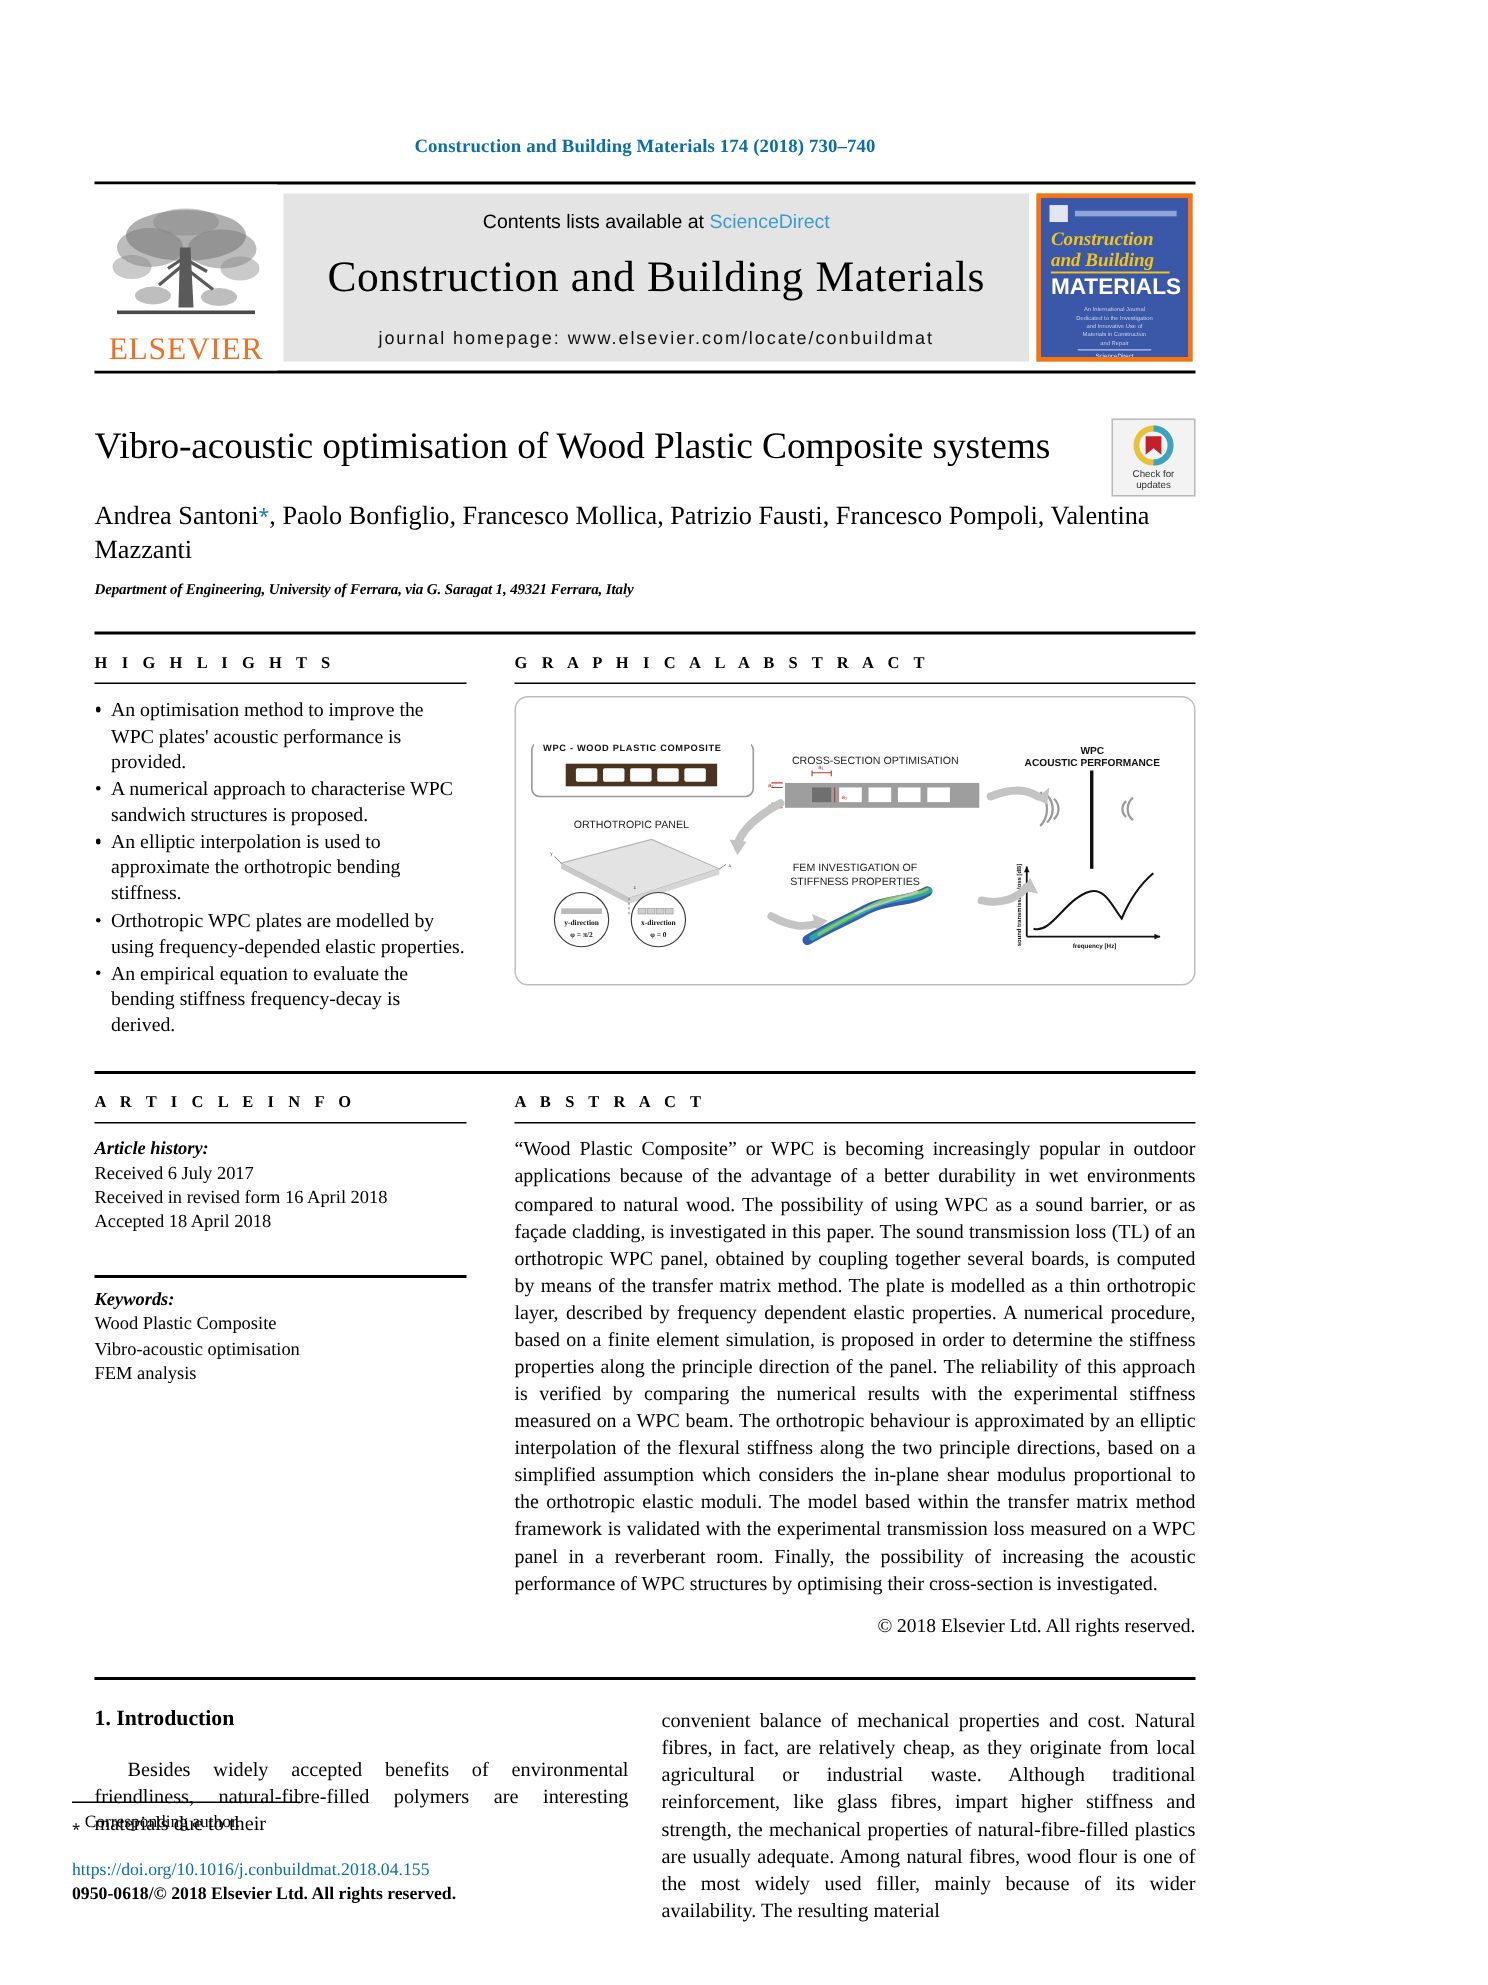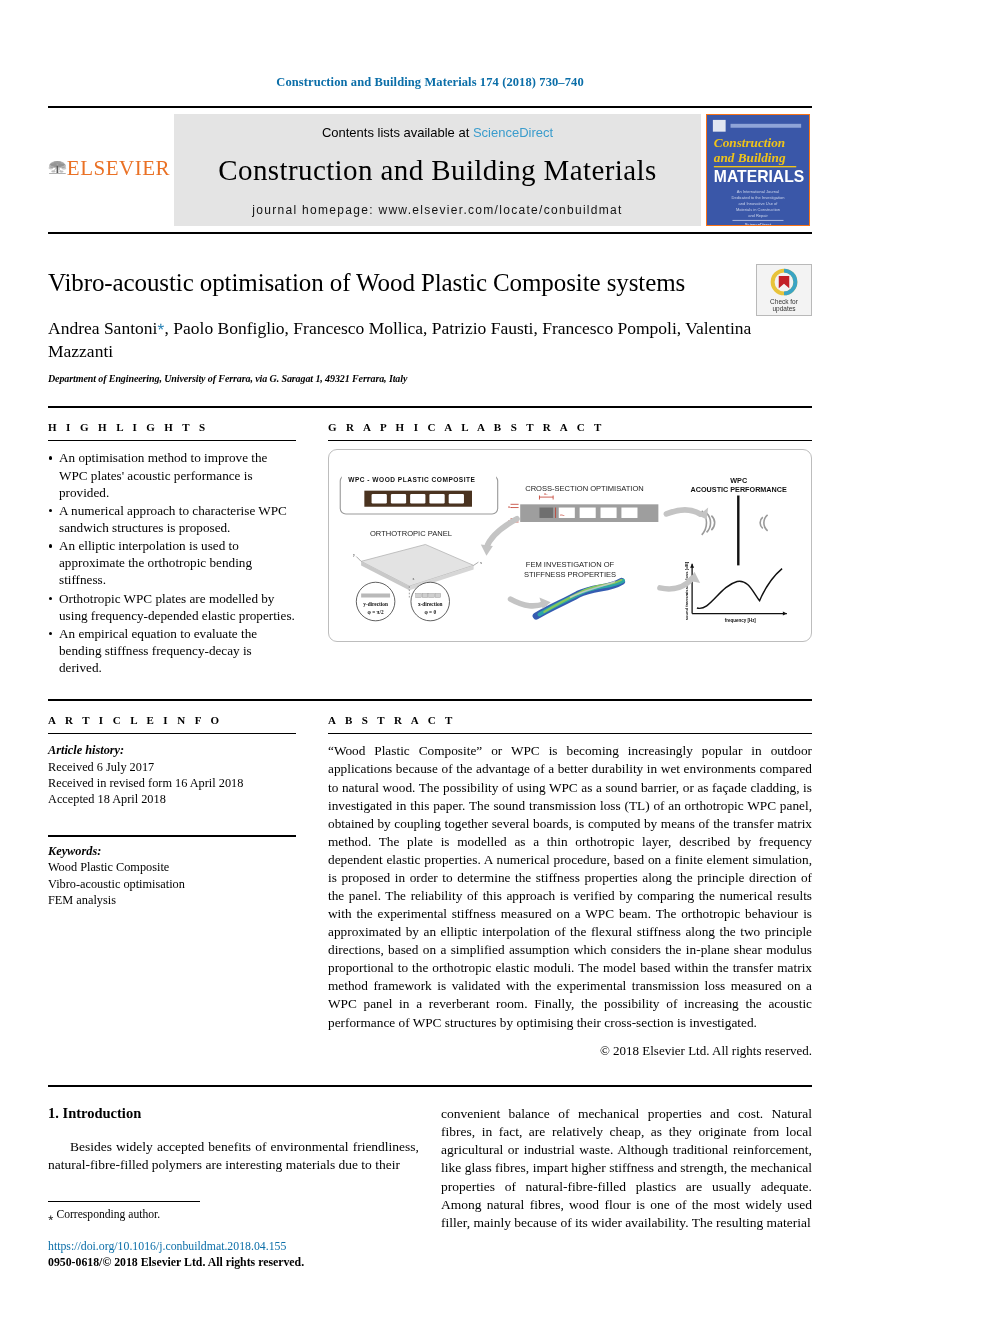--- a/index.html
+++ b/index.html
@@ -7,21 +7,21 @@
     margin: 0; padding: 0;
     background: #ffffff;
   }
   body {
     width: 992px; height: 1323px;
     font-family: "Liberation Serif", serif;
     color: #000;
     position: relative;
     overflow: hidden;
   }
-  .page { position: relative; width: 860px; height: 1323px; padding: 0; }
+  .page { position: relative; width: 860px; height: 1323px; padding: 15px; }
 
   
   .running-head {
     text-align: center;
     color: #0b6ea8;
     font-family: "Liberation Serif", serif;
     font-weight: bold;
     font-size: 12.5px;
     padding-top: 75px;
     letter-spacing: .1px;
@@ -32,21 +32,21 @@
     margin: 16px 48px 0 48px;
     border-top: 2.5px solid #000;
     border-bottom: 2.5px solid #000;
     padding: 0;
     display: flex;
     align-items: stretch;
     height: 128px;
   }
   .elsevier-logo {
     width: 122px; flex: 0 0 122px;
-    display: flex; 
+    display: flex; flex-direction: column;
     align-items: center; justify-content: flex-end;
     padding-bottom: 4px;
     background: #fff;
   }
   .tree-svg { display:block; }
   .elsevier-word {
     font-family: "Liberation Serif", serif;
     font-size: 21px;
     letter-spacing: .5px;
     color: #ea7125;
@@ -78,21 +78,21 @@
   .homepage-line {
     font-family: "Liberation Sans", sans-serif;
     font-size: 12px;
     letter-spacing: 1.3px;
     color: #111;
     margin-bottom: 3px;
   }
   .cover-thumb {
     width: 104px; flex: 0 0 104px;
     margin: 6px 2px 6px 5px;
-    border: 1px solid #f97316;
+    border: 3px solid #f97316;
     background: #84cc16;
     position: relative;
     overflow: hidden;
   }
   .cover-inner { position:absolute; inset:0; }
 
   
   .title-block { margin: 34px 48px 0 48px; position: relative; }
   h1.paper-title {
     font-family: Liberation Serif, serif;

